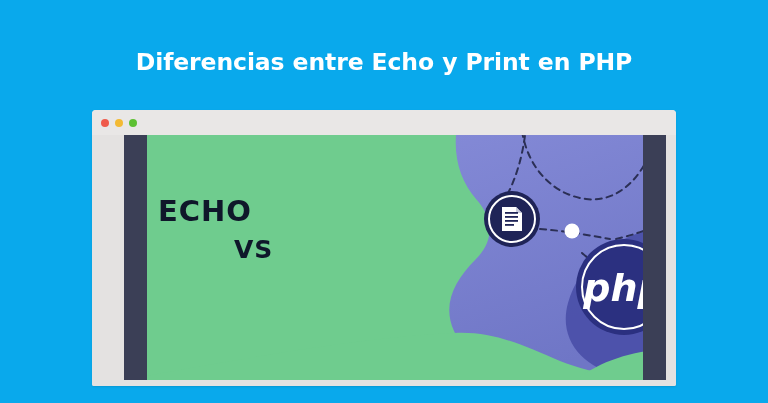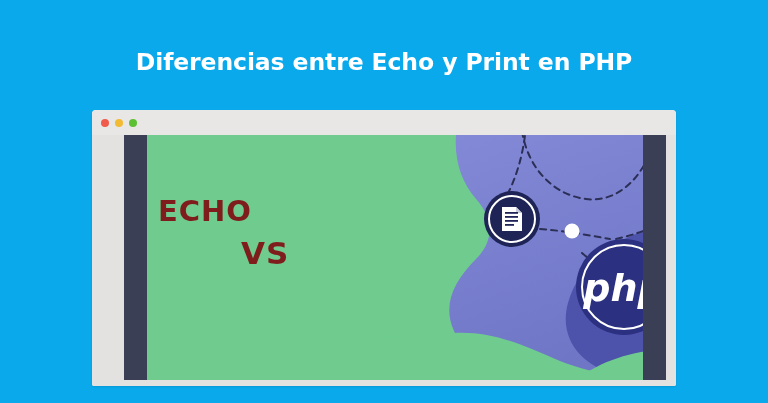--- a/index.html
+++ b/index.html
@@ -105,33 +105,33 @@
     top: 270px;
     width: 584px;
     height: 6px;
     background: #e4e2e1;
   }
   
   .word {
     position: absolute;
     font-family: "DejaVu Sans", sans-serif;
     font-weight: bold;
-    color: #7f1d1d;
+    color: #0f172a;
     white-space: nowrap;
     letter-spacing: 1px;
   }
   #word-echo {
     left: 158px;
     top: 194px;
     font-size: 29px;
   }
   #word-vs {
-    left: 241px;
+    left: 234px;
     top: 235px;
-    font-size: 31px;
+    font-size: 25px;
   }
   #word-print {
     left: 298px;
     top: 268px;
     font-size: 29px;
   }
   
   .php-text {
     font-family: "DejaVu Sans", sans-serif;
     font-weight: bold;

